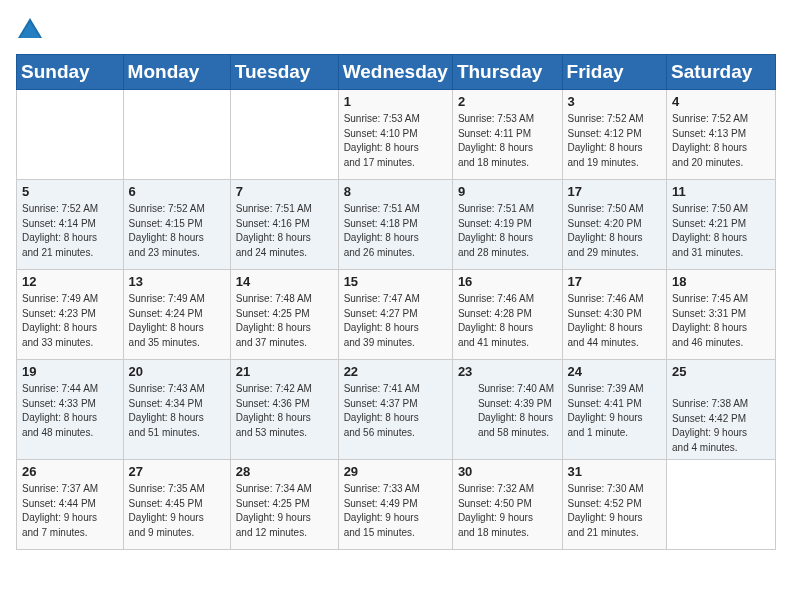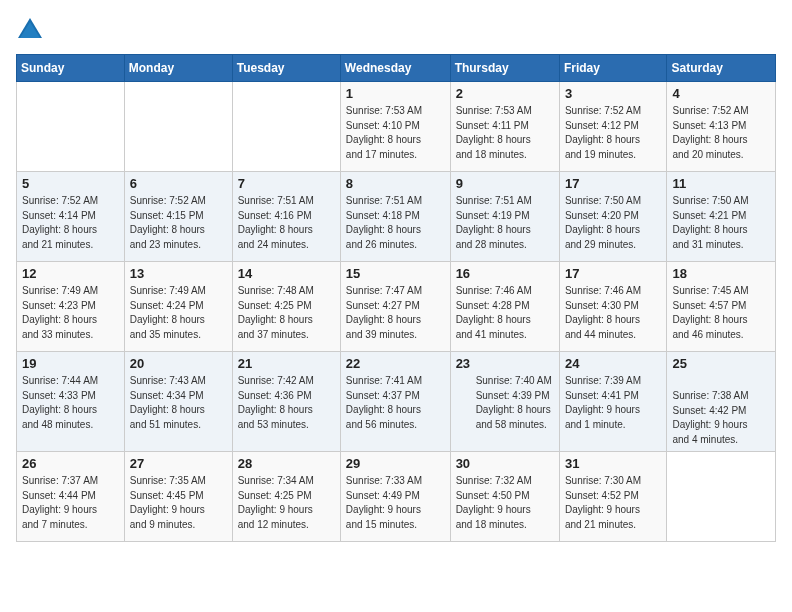--- a/index.html
+++ b/index.html
@@ -55,21 +55,21 @@
     .calendar {
       width: 100%;
       border-collapse: collapse;
       font-size: 11px;
     }
     .calendar th {
       background-color: #2b6cb0;
       color: white;
       padding: 6px 4px;
       text-align: left;
-      font-size: 12px;
+      font-size: 19px;
       font-weight: bold;
       border: 1px solid #1a5a9a;
     }
     .calendar td {
       border: 1px solid #ccc;
       vertical-align: top;
       padding: 4px 5px;
       width: 113px;
       height: 90px;
       background: #fff;
@@ -251,21 +251,21 @@
         <td>
           <div class="day-number">17</div>
           <div class="day-info" style="white-space: pre-line;">Sunrise: 7:46 AM
 Sunset: 4:30 PM
 Daylight: 8 hours
 and 44 minutes.</div>
         </td>
         <td>
           <div class="day-number">18</div>
           <div class="day-info" style="white-space: pre-line;">Sunrise: 7:45 AM
-Sunset: 4:57 PM
+Sunset: 3:31 PM
 Daylight: 8 hours
 and 46 minutes.</div>
         </td>
       </tr>
       <tr>
         <td>
           <div class="day-number">19</div>
           <div class="day-info" style="white-space: pre-line;">Sunrise: 7:44 AM
 Sunset: 4:33 PM
 Daylight: 8 hours

